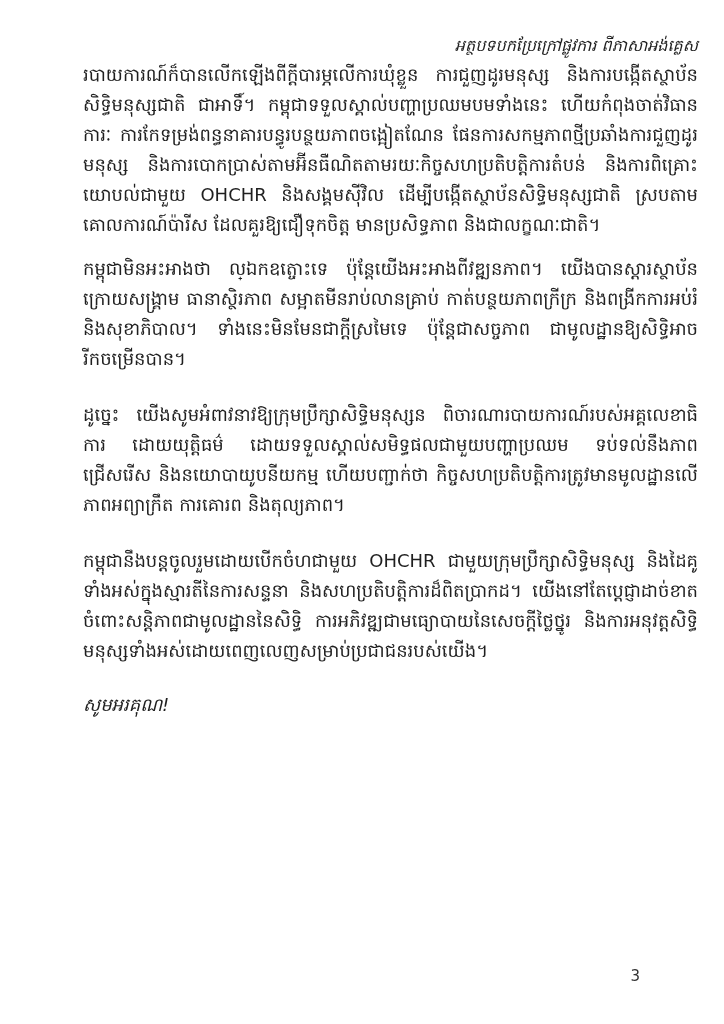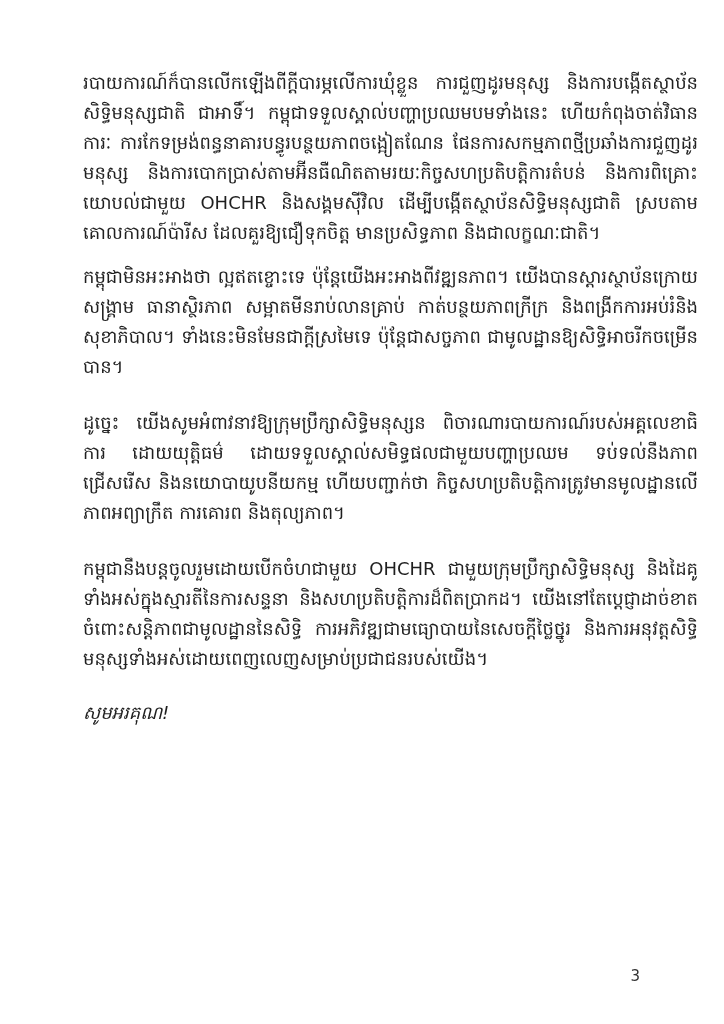--- a/index.html
+++ b/index.html
@@ -29,21 +29,21 @@
     line-height: 24px;
     color: #1f1f1f;
   }
   .content {
     position: absolute;
     top: 60px;
     left: 83px;
     right: 26px;
   }
   .body-para {
-    margin: 8px 0 26px 0;
+    margin: 0 0 26px 0;
     font-size: 18px;
     line-height: 30px;
     text-align: justify;
     color: #1f1f1f;
   }
   .body-para.tight {
     margin-bottom: 14px;
   }
   .section-heading {
     margin: 0 0 8px 0;
@@ -67,27 +67,28 @@
     font-size: 15px;
     line-height: 20px;
     color: #333333;
   }
 </style>
 </head>
 <body>
 
 <div class="page">
 
+  <div class="header-note">អត្ថបទបកប្រែក្រៅផ្លូវការ ពីភាសាអង់គ្លេស</div>
 
   <div class="content">
 
     <p class="body-para tight">របាយការណ៍ក៏បានលើកឡើងពីក្ដីបារម្ភលើការឃុំខ្លួន ការជួញដូរមនុស្ស និងការបង្កើតស្ថាប័នសិទ្ធិមនុស្សជាតិ ជាអាទិ៍។ កម្ពុជាទទួលស្គាល់បញ្ហាប្រឈមបមទាំងនេះ ហើយកំពុងចាត់វិធានការៈ ការកែទម្រង់ពន្ធនាគារបន្ធូរបន្ថយភាពចង្អៀតណែន ផែនការសកម្មភាពថ្មីប្រឆាំងការជួញដូរមនុស្ស និងការបោកប្រាស់តាមអ៊ីនធឺណិតតាមរយៈកិច្ចសហប្រតិបត្តិការតំបន់ និងការពិគ្រោះយោបល់ជាមួយ OHCHR និងសង្គមស៊ីវិល ដើម្បីបង្កើតស្ថាប័នសិទ្ធិមនុស្សជាតិ ស្របតាមគោលការណ៍ប៉ារីស ដែលគួរឱ្យជឿទុកចិត្ត មានប្រសិទ្ធភាព និងជាលក្ខណៈជាតិ។</p>
 
 
-    <p class="body-para">កម្ពុជាមិនអះអាងថា ល្អឥតខ្ចោះទេ ប៉ុន្តែយើងអះអាងពីវឌ្ឍនភាព។ យើងបានស្ដារស្ថាប័នក្រោយសង្គ្រាម ធានាស្ថិរភាព សម្អាតមីនរាប់លានគ្រាប់ កាត់បន្ថយភាពក្រីក្រ និងពង្រីកការអប់រំនិងសុខាភិបាល។ ទាំងនេះមិនមែនជាក្ដីស្រមៃទេ ប៉ុន្តែជាសច្ចភាព ជាមូលដ្ឋានឱ្យសិទ្ធិអាចរីកចម្រើនបាន។</p>
+    <p class="body-para">កម្ពុជាមិនអះអាងថា ល្ឯកឧត្ចោះទេ ប៉ុន្តែយើងអះអាងពីវឌ្ឍនភាព។ យើងបានស្ដារស្ថាប័នក្រោយសង្គ្រាម ធានាស្ថិរភាព សម្អាតមីនរាប់លានគ្រាប់ កាត់បន្ថយភាពក្រីក្រ និងពង្រីកការអប់រំនិងសុខាភិបាល។ ទាំងនេះមិនមែនជាក្ដីស្រមៃទេ ប៉ុន្តែជាសច្ចភាព ជាមូលដ្ឋានឱ្យសិទ្ធិអាចរីកចម្រើនបាន។</p>
 
     <p class="body-para">ដូច្នេះ យើងសូមអំពាវនាវឱ្យក្រុមប្រឹក្សាសិទ្ធិមនុស្សន ពិចារណារបាយការណ៍របស់អគ្គលេខាធិការ ដោយយុត្តិធម៌ ដោយទទួលស្គាល់សមិទ្ធផលជាមួយបញ្ហាប្រឈម ទប់ទល់នឹងភាពជ្រើសរើស និងនយោបាយូបនីយកម្ម ហើយបញ្ជាក់ថា កិច្ចសហប្រតិបត្តិការត្រូវមានមូលដ្ឋានលើភាពអព្យាក្រឹត ការគោរព និងតុល្យភាព។</p>
 
     <p class="body-para">កម្ពុជានឹងបន្តចូលរួមដោយបើកចំហជាមួយ OHCHR ជាមួយក្រុមប្រឹក្សាសិទ្ធិមនុស្ស និងដៃគូទាំងអស់ក្នុងស្មារតីនៃការសន្ទនា និងសហប្រតិបត្តិការដ៏ពិតប្រាកដ។ យើងនៅតែប្ដេជ្ញាដាច់ខាតចំពោះសន្តិភាពជាមូលដ្ឋាននៃសិទ្ធិ ការអភិវឌ្ឍជាមធ្យោបាយនៃសេចក្ដីថ្លៃថ្នូរ និងការអនុវត្តសិទ្ធិមនុស្សទាំងអស់ដោយពេញលេញសម្រាប់ប្រជាជនរបស់យើង។</p>
 
     <p class="closing">សូមអរគុណ!</p>
 
   </div>
 
   <div class="page-number">3</div>

